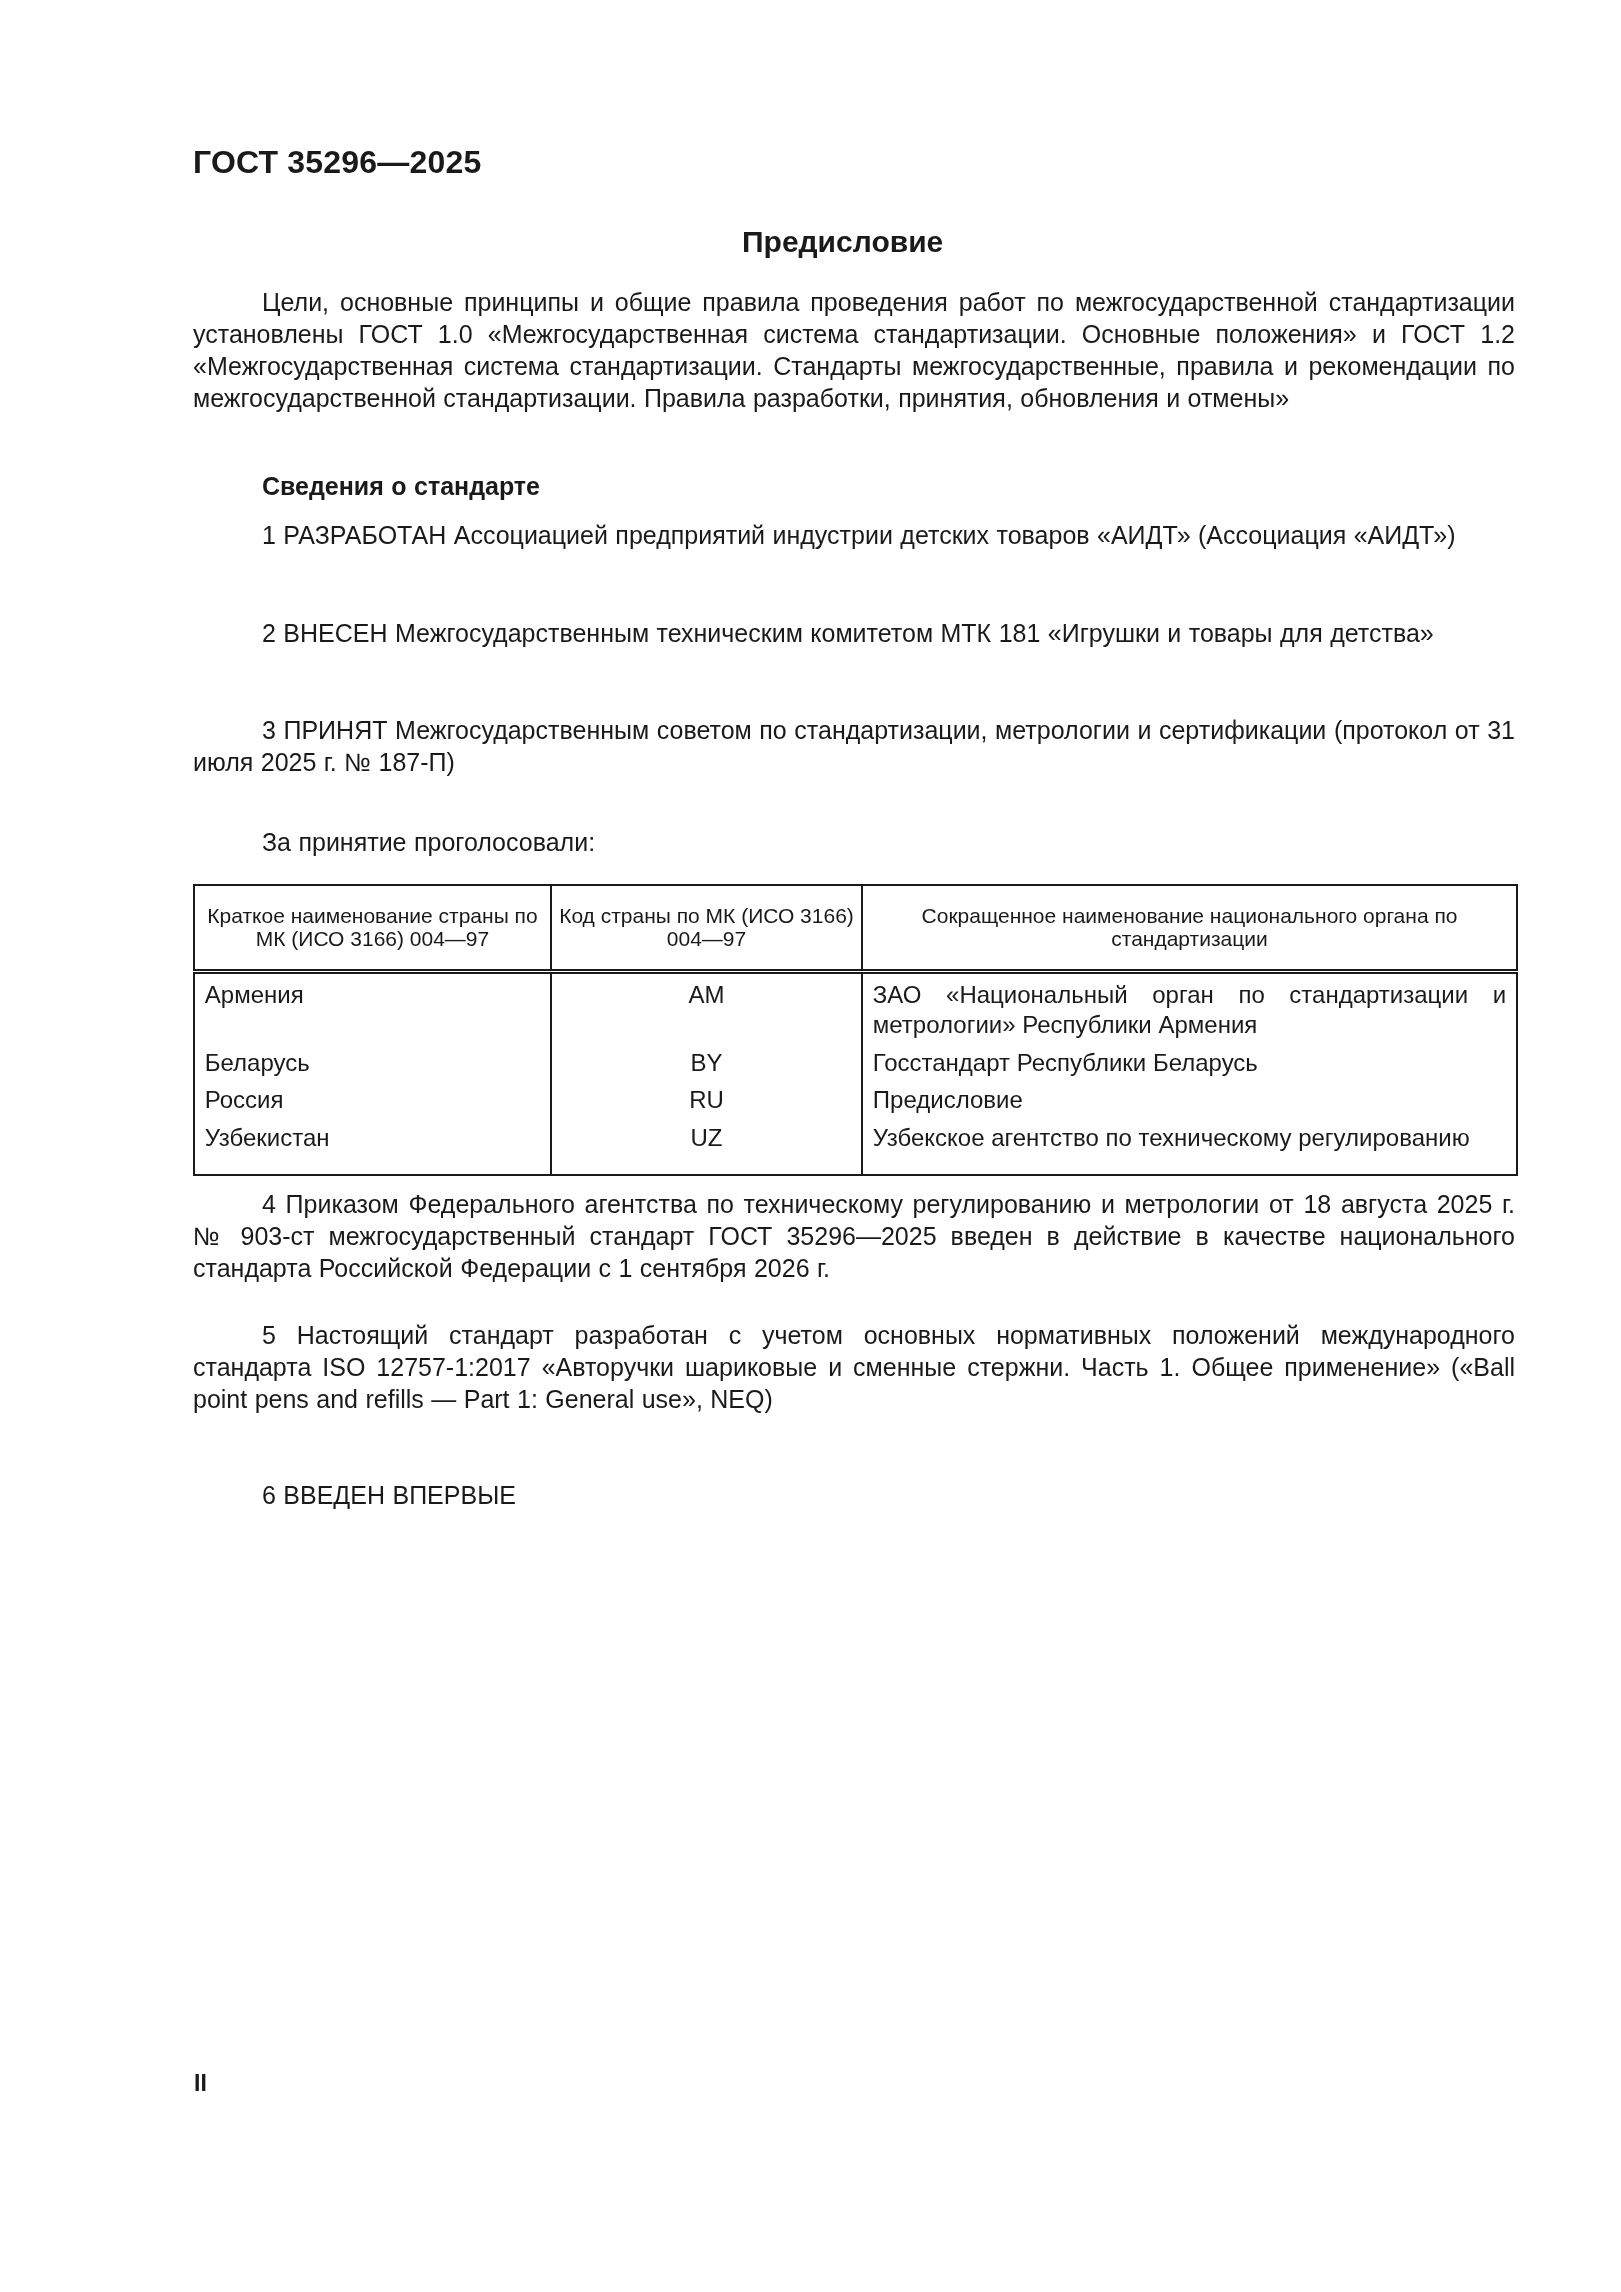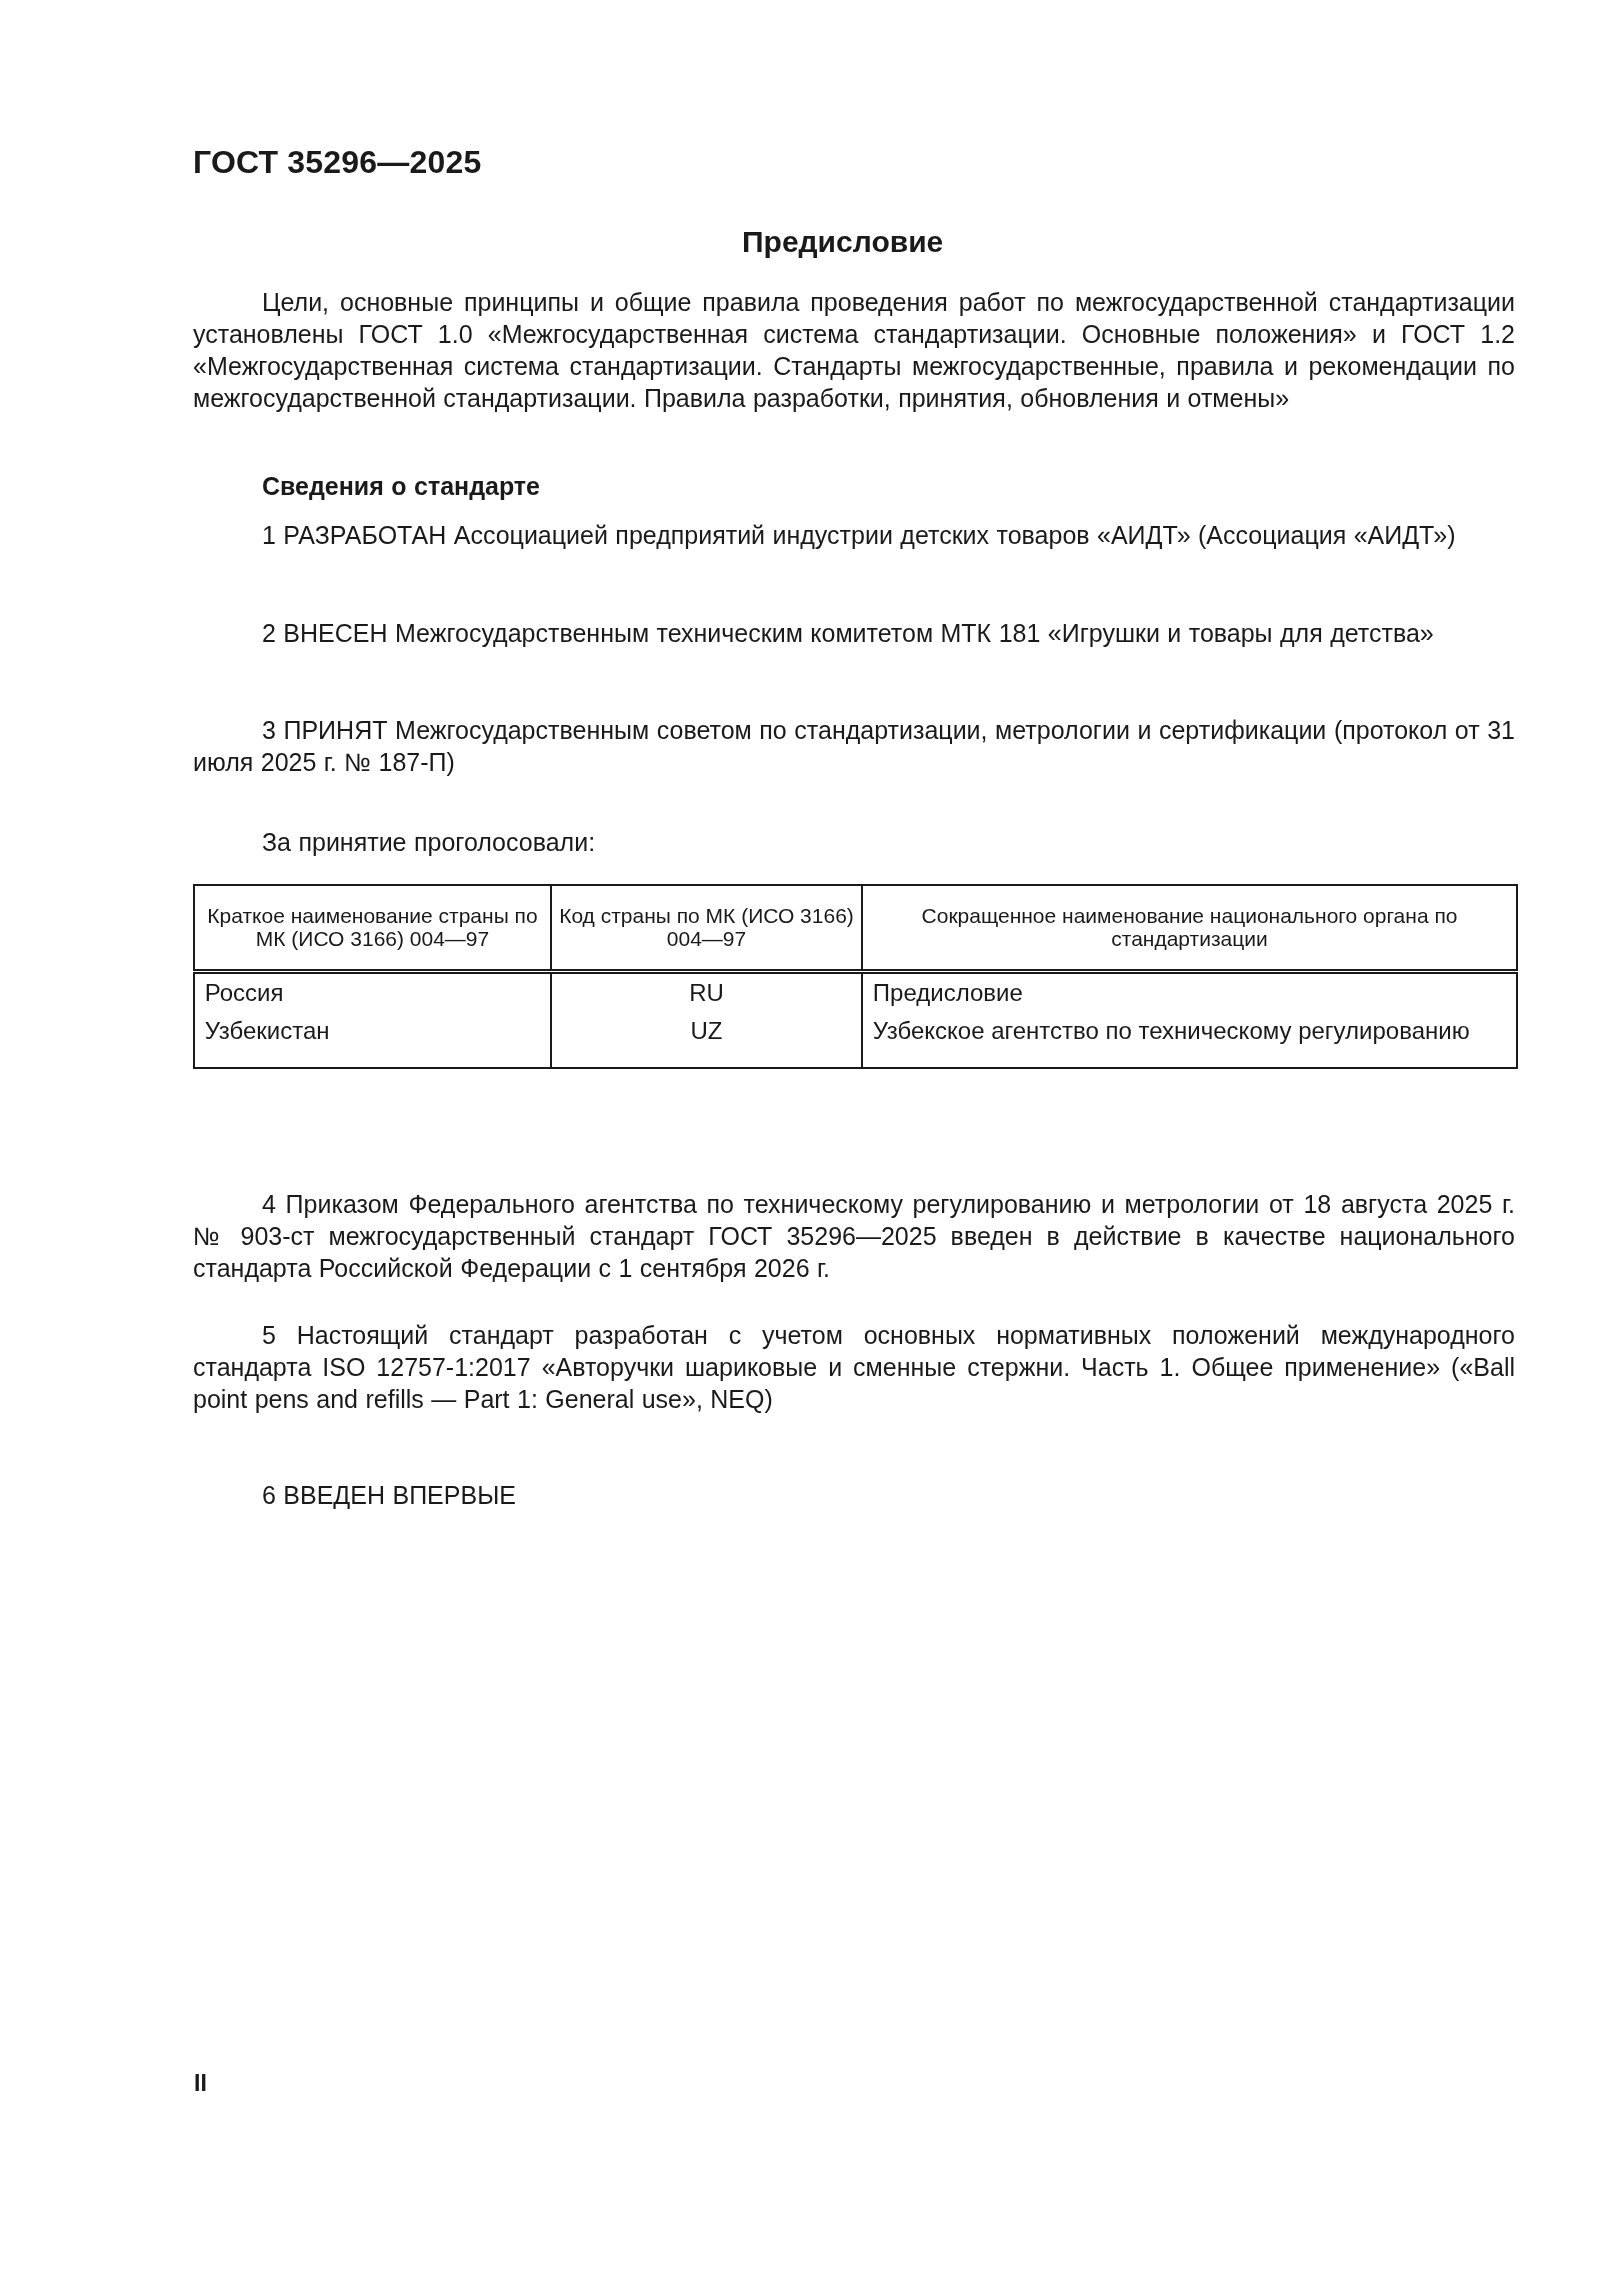--- a/index.html
+++ b/index.html
@@ -86,20 +86,30 @@
       <col class="c3">
     </colgroup>
   <thead>
     <tr>
       <th>Краткое наименование страны по МК (ИСО 3166) 004—97</th>
       <th>Код страны по  МК (ИСО 3166) 004—97</th>
       <th>Сокращенное наименование национального органа по  стандартизации</th>
     </tr>
   </thead>
   <tbody>
+    <tr class="row-first">
+      <td>Армения</td>
+      <td class="code">AM</td>
+      <td class="org">ЗАО «Национальный орган по стандартизации и метрологии» Республики Армения</td>
+    </tr>
+    <tr>
+      <td>Беларусь</td>
+      <td class="code">BY</td>
+      <td class="org">Госстандарт Республики Беларусь</td>
+    </tr>
     <tr>
       <td>Россия</td>
       <td class="code">RU</td>
       <td class="org">Предисловие</td>
     </tr>
     <tr>
       <td>Узбекистан</td>
       <td class="code">UZ</td>
       <td class="org">Узбекское агентство по техническому регулированию</td>
     </tr>

